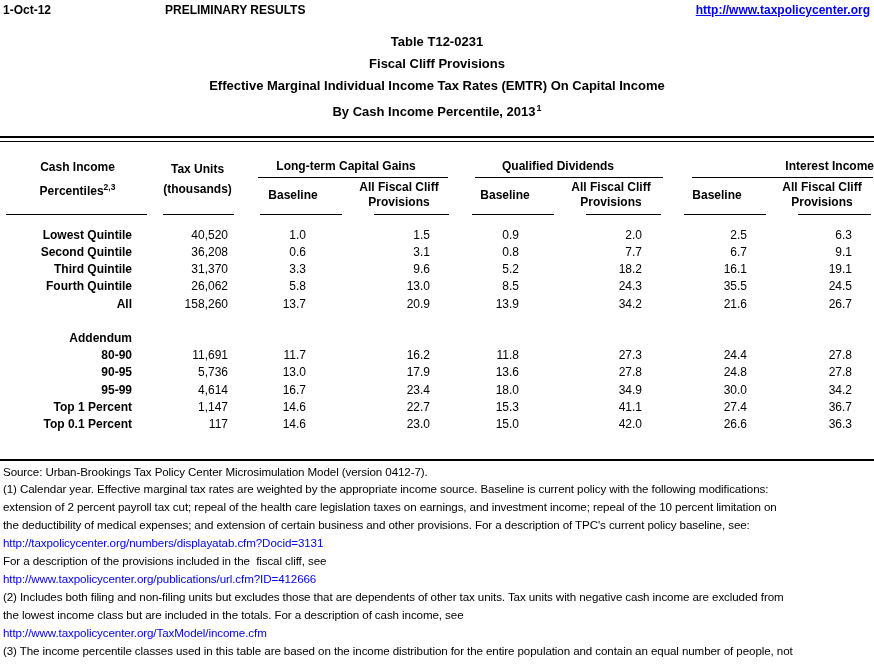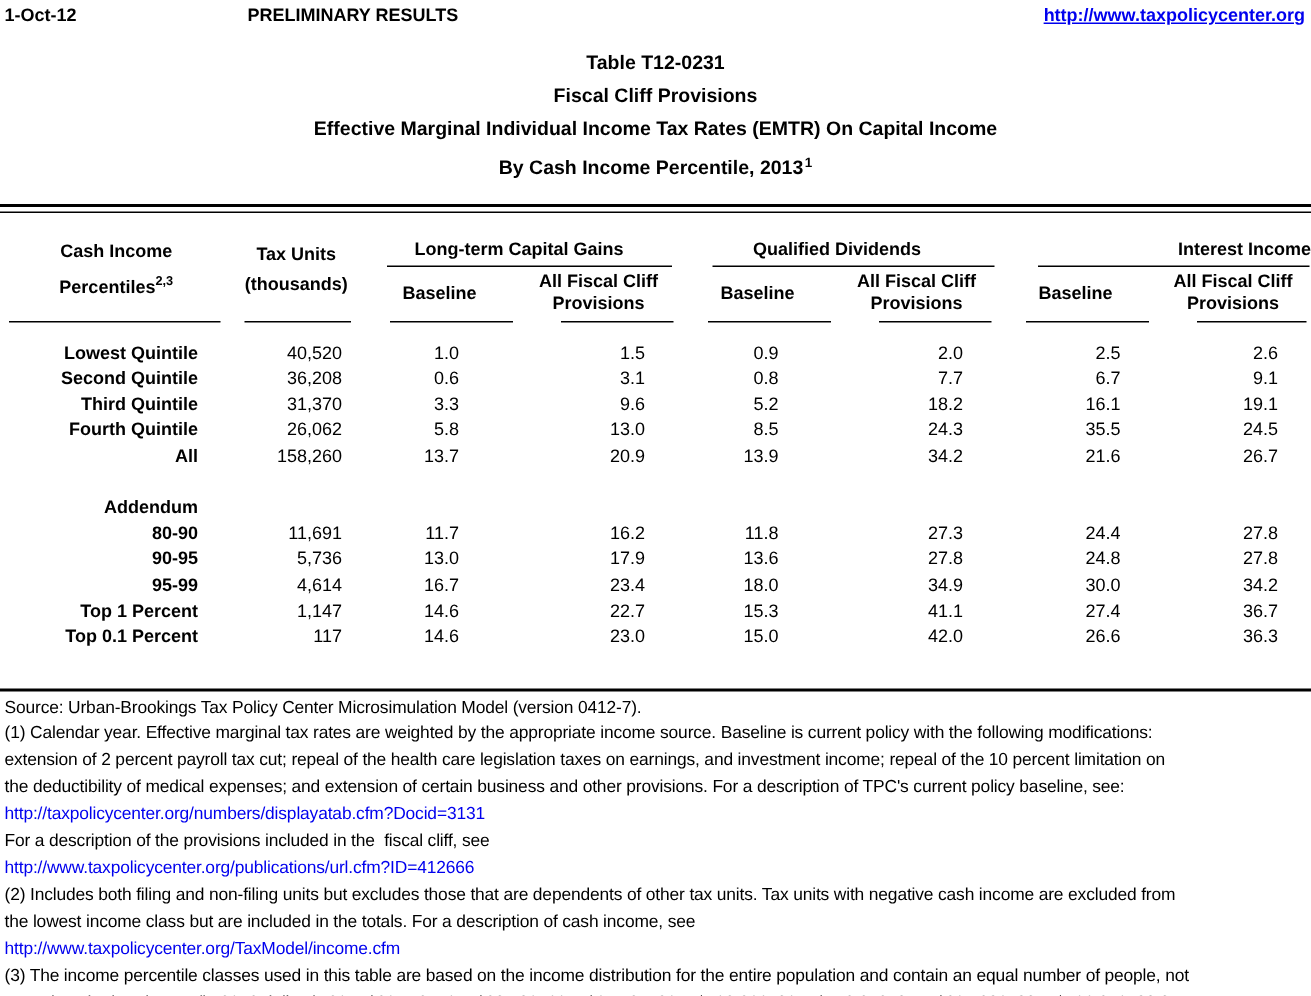--- a/index.html
+++ b/index.html
@@ -140,21 +140,21 @@
 
     <div class="tbody" id="tbody">
         <div class="trow">
           <div class="c c1">Lowest Quintile</div>
           <div class="c c2">40,520</div>
           <div class="c c3">1.0</div>
           <div class="c c4">1.5</div>
           <div class="c c5">0.9</div>
           <div class="c c6">2.0</div>
           <div class="c c7">2.5</div>
-          <div class="c c8">2.6</div>
+          <div class="c c8">6.3</div>
         </div>
         <div class="trow">
           <div class="c c1">Second Quintile</div>
           <div class="c c2">36,208</div>
           <div class="c c3">0.6</div>
           <div class="c c4">3.1</div>
           <div class="c c5">0.8</div>
           <div class="c c6">7.7</div>
           <div class="c c7">6.7</div>
           <div class="c c8">9.1</div>

